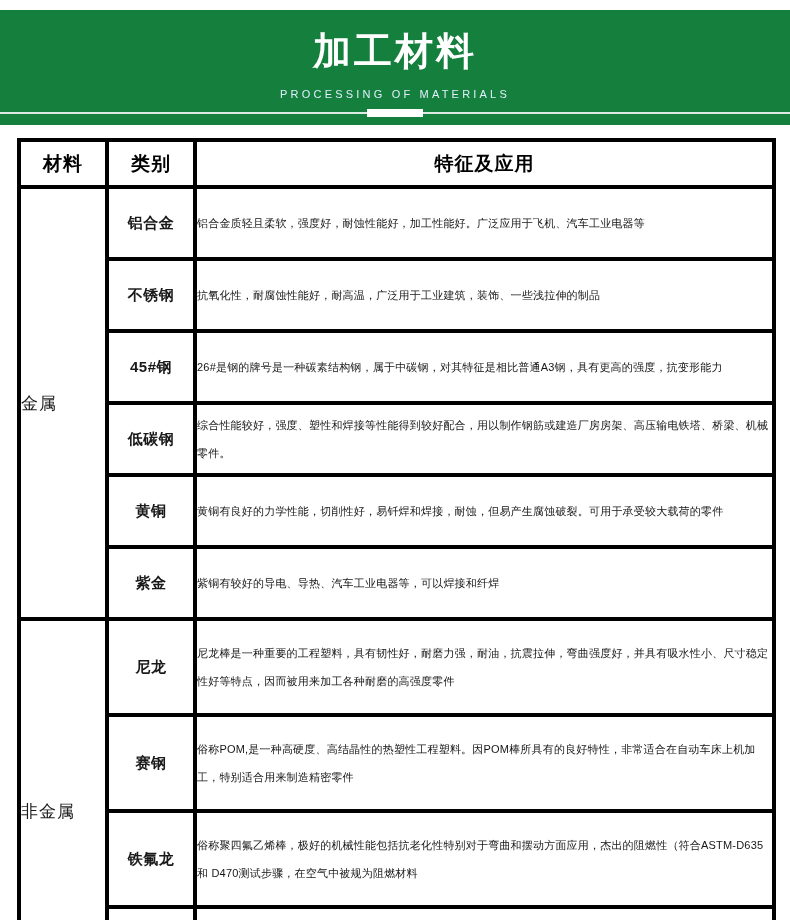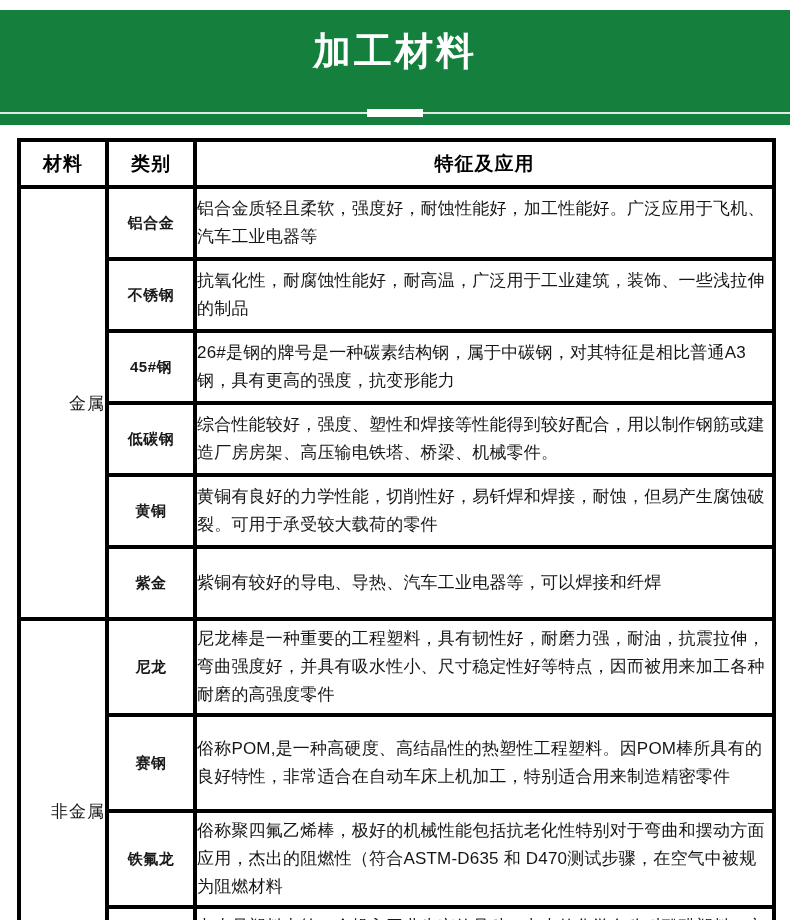--- a/index.html
+++ b/index.html
@@ -89,56 +89,57 @@
     text-align: center;
     font-family: "Liberation Serif", "DejaVu Serif", serif;
     font-weight: bold;
     font-size: 19px;
     color: #000000;
     letter-spacing: 1px;
   }
 
   
   td.group {
-    text-align: right;
+    text-align: left;
     font-family: "Liberation Serif", "DejaVu Serif", serif;
     font-size: 17px;
     color: #1a1a1a;
     letter-spacing: 1px;
   }
   
   td.cat {
     text-align: center;
     font-family: "Liberation Sans", "DejaVu Sans", sans-serif;
     font-size: 15px;
     color: #1a1a1a;
     letter-spacing: 0.5px;
     padding: 4px 2px;
     font-weight: bold;
   }
   
   td.desc {
     font-family: "Liberation Sans", "DejaVu Sans", sans-serif;
-    font-size: 17px;
+    font-size: 11px;
     line-height: 28px;
     color: #161616;
     padding: 9px 10px 9px 12px;
     text-align: left;
     letter-spacing: 0.2px;
   }
 
   .r-h2 { height: 72px; }
   .r-h3 { height: 96px; }
 </style>
 </head>
 <body>
 
 <div class="banner">
   <div class="banner-inner">
     <div class="banner-title">加工材料</div>
+    <div class="banner-sub">PROCESSING OF MATERIALS</div>
     <div class="banner-rule"></div>
     <div class="banner-rule-center"></div>
   </div>
 </div>
 
 <div class="table-wrap">
   <table class="mat">
     <colgroup>
       <col class="c-mat">
         <col class="c-cat">

